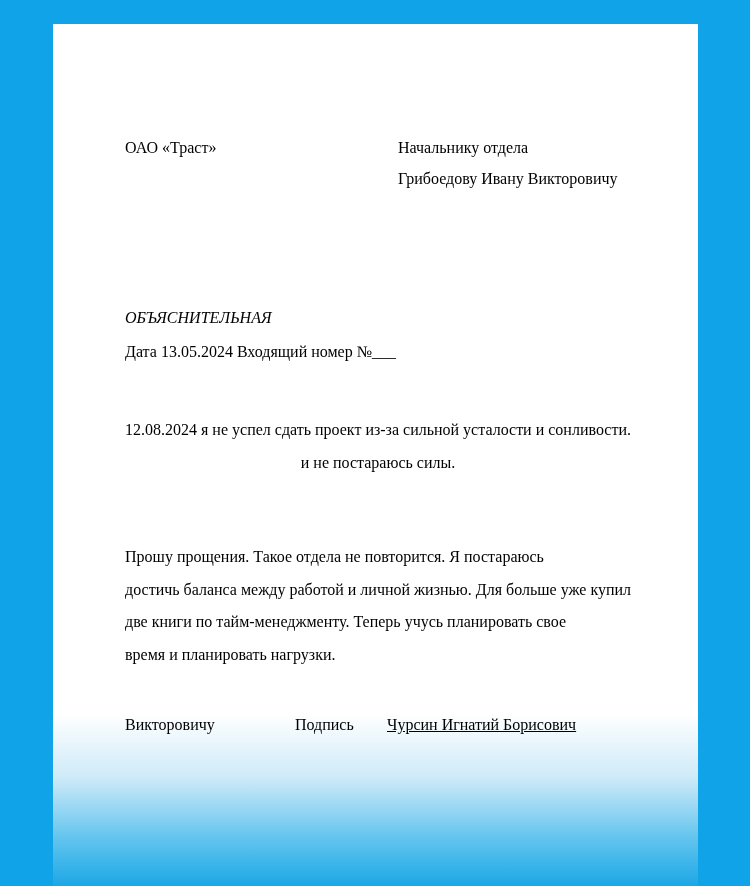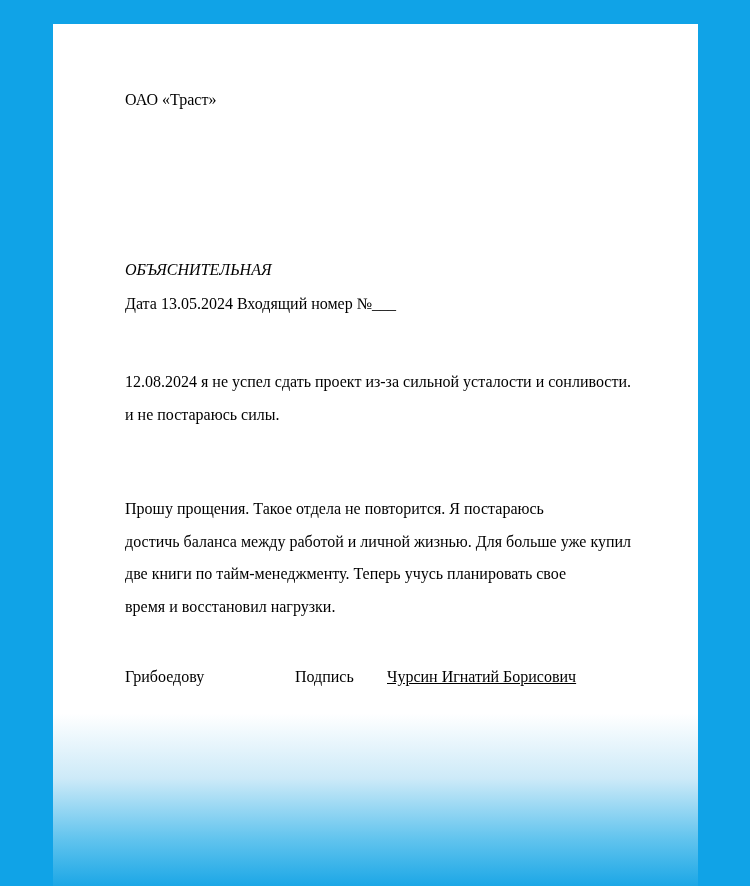--- a/index.html
+++ b/index.html
@@ -22,62 +22,67 @@
       #ffffff 80%,
       #cdeaf8 87.5%,
       #62c4ee 94.5%,
       #1ca7e6 100%);
   }
   .doc {
     position: absolute;
     inset: 0;
     color: #000000;
     font-size: 16px;
+    margin-top: 48px;
   }
   .abs { position: absolute; white-space: nowrap; }
   .header-left  { left: 72px;  top: 60px;  line-height: 31px; }
   .header-right { left: 345px; top: 60px;  line-height: 31px; }
   .title-line   { left: 72px;  top: 230px; line-height: 32px; font-style: italic; }
   .meta-line    { left: 72px;  top: 264px; line-height: 32px; }
-  .para-1       { left: 72px;  top: 342px; line-height: 32.5px; }
+  .para-1       { left: 72px;  top: 342px; line-height: 32.5px; text-align: center; }
   .para-2       { left: 72px;  top: 469px; line-height: 32.5px; }
   .sig-row      { left: 0;     top: 644px; width: 645px; height: 32px; }
   .sig-position { left: 72px;  top: 0; }
   .sig-label    { left: 242px; top: 0; }
   .sig-name     { left: 334px; top: 0; text-decoration: underline; }
 </style>
 </head>
 <body>
 
 <div class="frame">
   <div class="page">
     <div class="doc">
 
       <div class="abs header-left">
         <div>ОАО «Траст»</div>
       </div>
 
+      <div class="abs header-right">
+        <div>Начальнику отдела</div>
+        <div>Грибоедову Ивану Викторовичу</div>
+      </div>
 
       <div class="abs title-line">ОБЪЯСНИТЕЛЬНАЯ</div>
 
       <div class="abs meta-line">Дата 13.05.2024 Входящий номер №___</div>
 
       <div class="abs para-1">
         <div>12.08.2024 я не успел сдать проект из-за сильной усталости и сонливости.</div>
         <div>и не постараюсь силы.</div>
       </div>
 
       <div class="abs para-2">
         <div>Прошу прощения. Такое отдела не повторится. Я постараюсь</div>
         <div>достичь баланса между работой и личной жизнью. Для больше уже купил</div>
         <div>две книги по тайм-менеджменту. Теперь учусь планировать свое</div>
-        <div>время и восстановил нагрузки.</div>
+        <div>время и планировать нагрузки.</div>
       </div>
 
       <div class="abs sig-row">
-        <span class="abs sig-position">Грибоедову</span>
+        <span class="abs sig-position">Викторовичу</span>
         <span class="abs sig-label">Подпись</span>
         <span class="abs sig-name">Чурсин Игнатий Борисович</span>
       </div>
 
     </div>
   </div>
 </div>
 
 </body></html>

